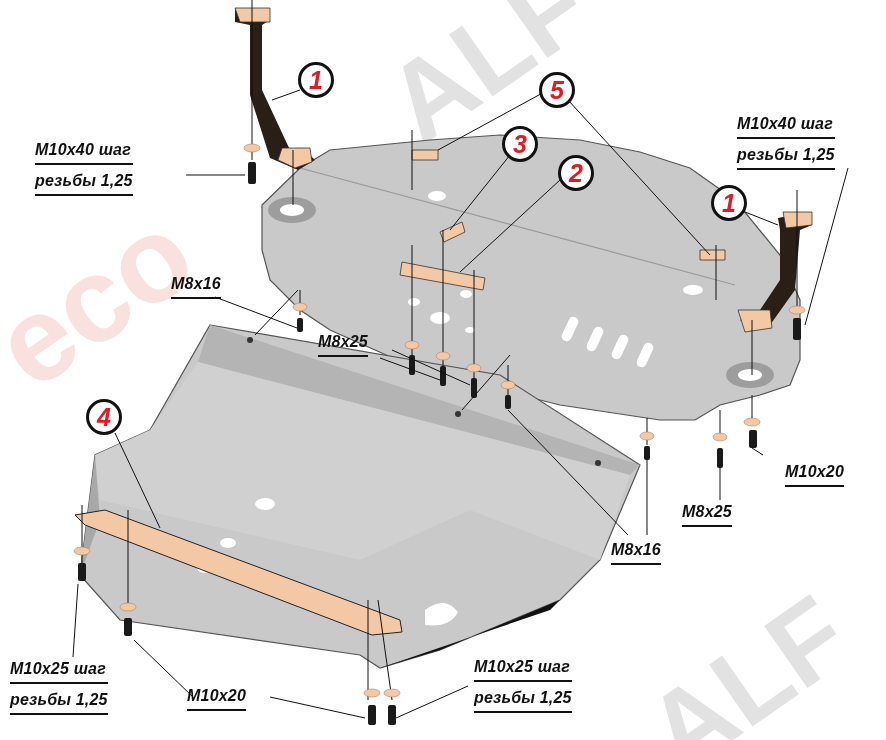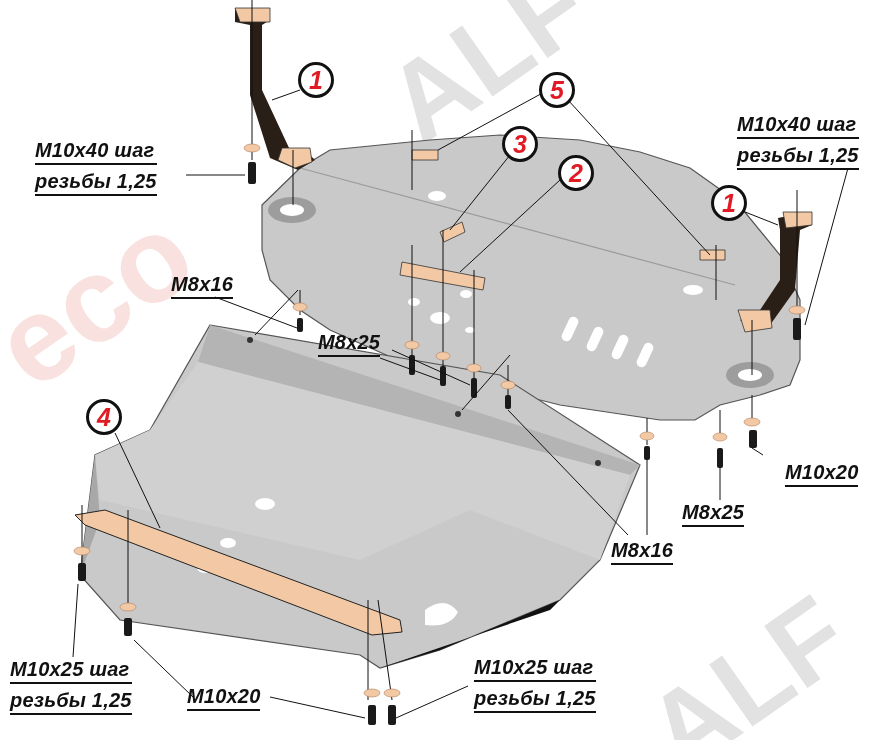--- a/index.html
+++ b/index.html
@@ -3,21 +3,21 @@
 <meta charset="utf-8">
 <style>
   html, body { margin: 0; padding: 0; background: #ffffff; }
   body { width: 886px; height: 740px; overflow: hidden; position: relative; font-family: "Liberation Sans", sans-serif; }
   #canvas { position: absolute; left: 0; top: 0; width: 886px; height: 740px; }
   .label {
     position: absolute;
     font-family: "Liberation Sans", sans-serif;
     font-style: italic;
     font-weight: bold;
-    font-size: 20px;
+    font-size: 16px;
     color: #111111;
     line-height: 24px;
     white-space: nowrap;
     letter-spacing: 0.2px;
   }
   .label span { display: block; border-bottom: 2px solid #111; padding-bottom: 1px; margin-bottom: 4px; }
   .callout {
     position: absolute;
     width: 36px; height: 36px;
     border: 3px solid #111;

